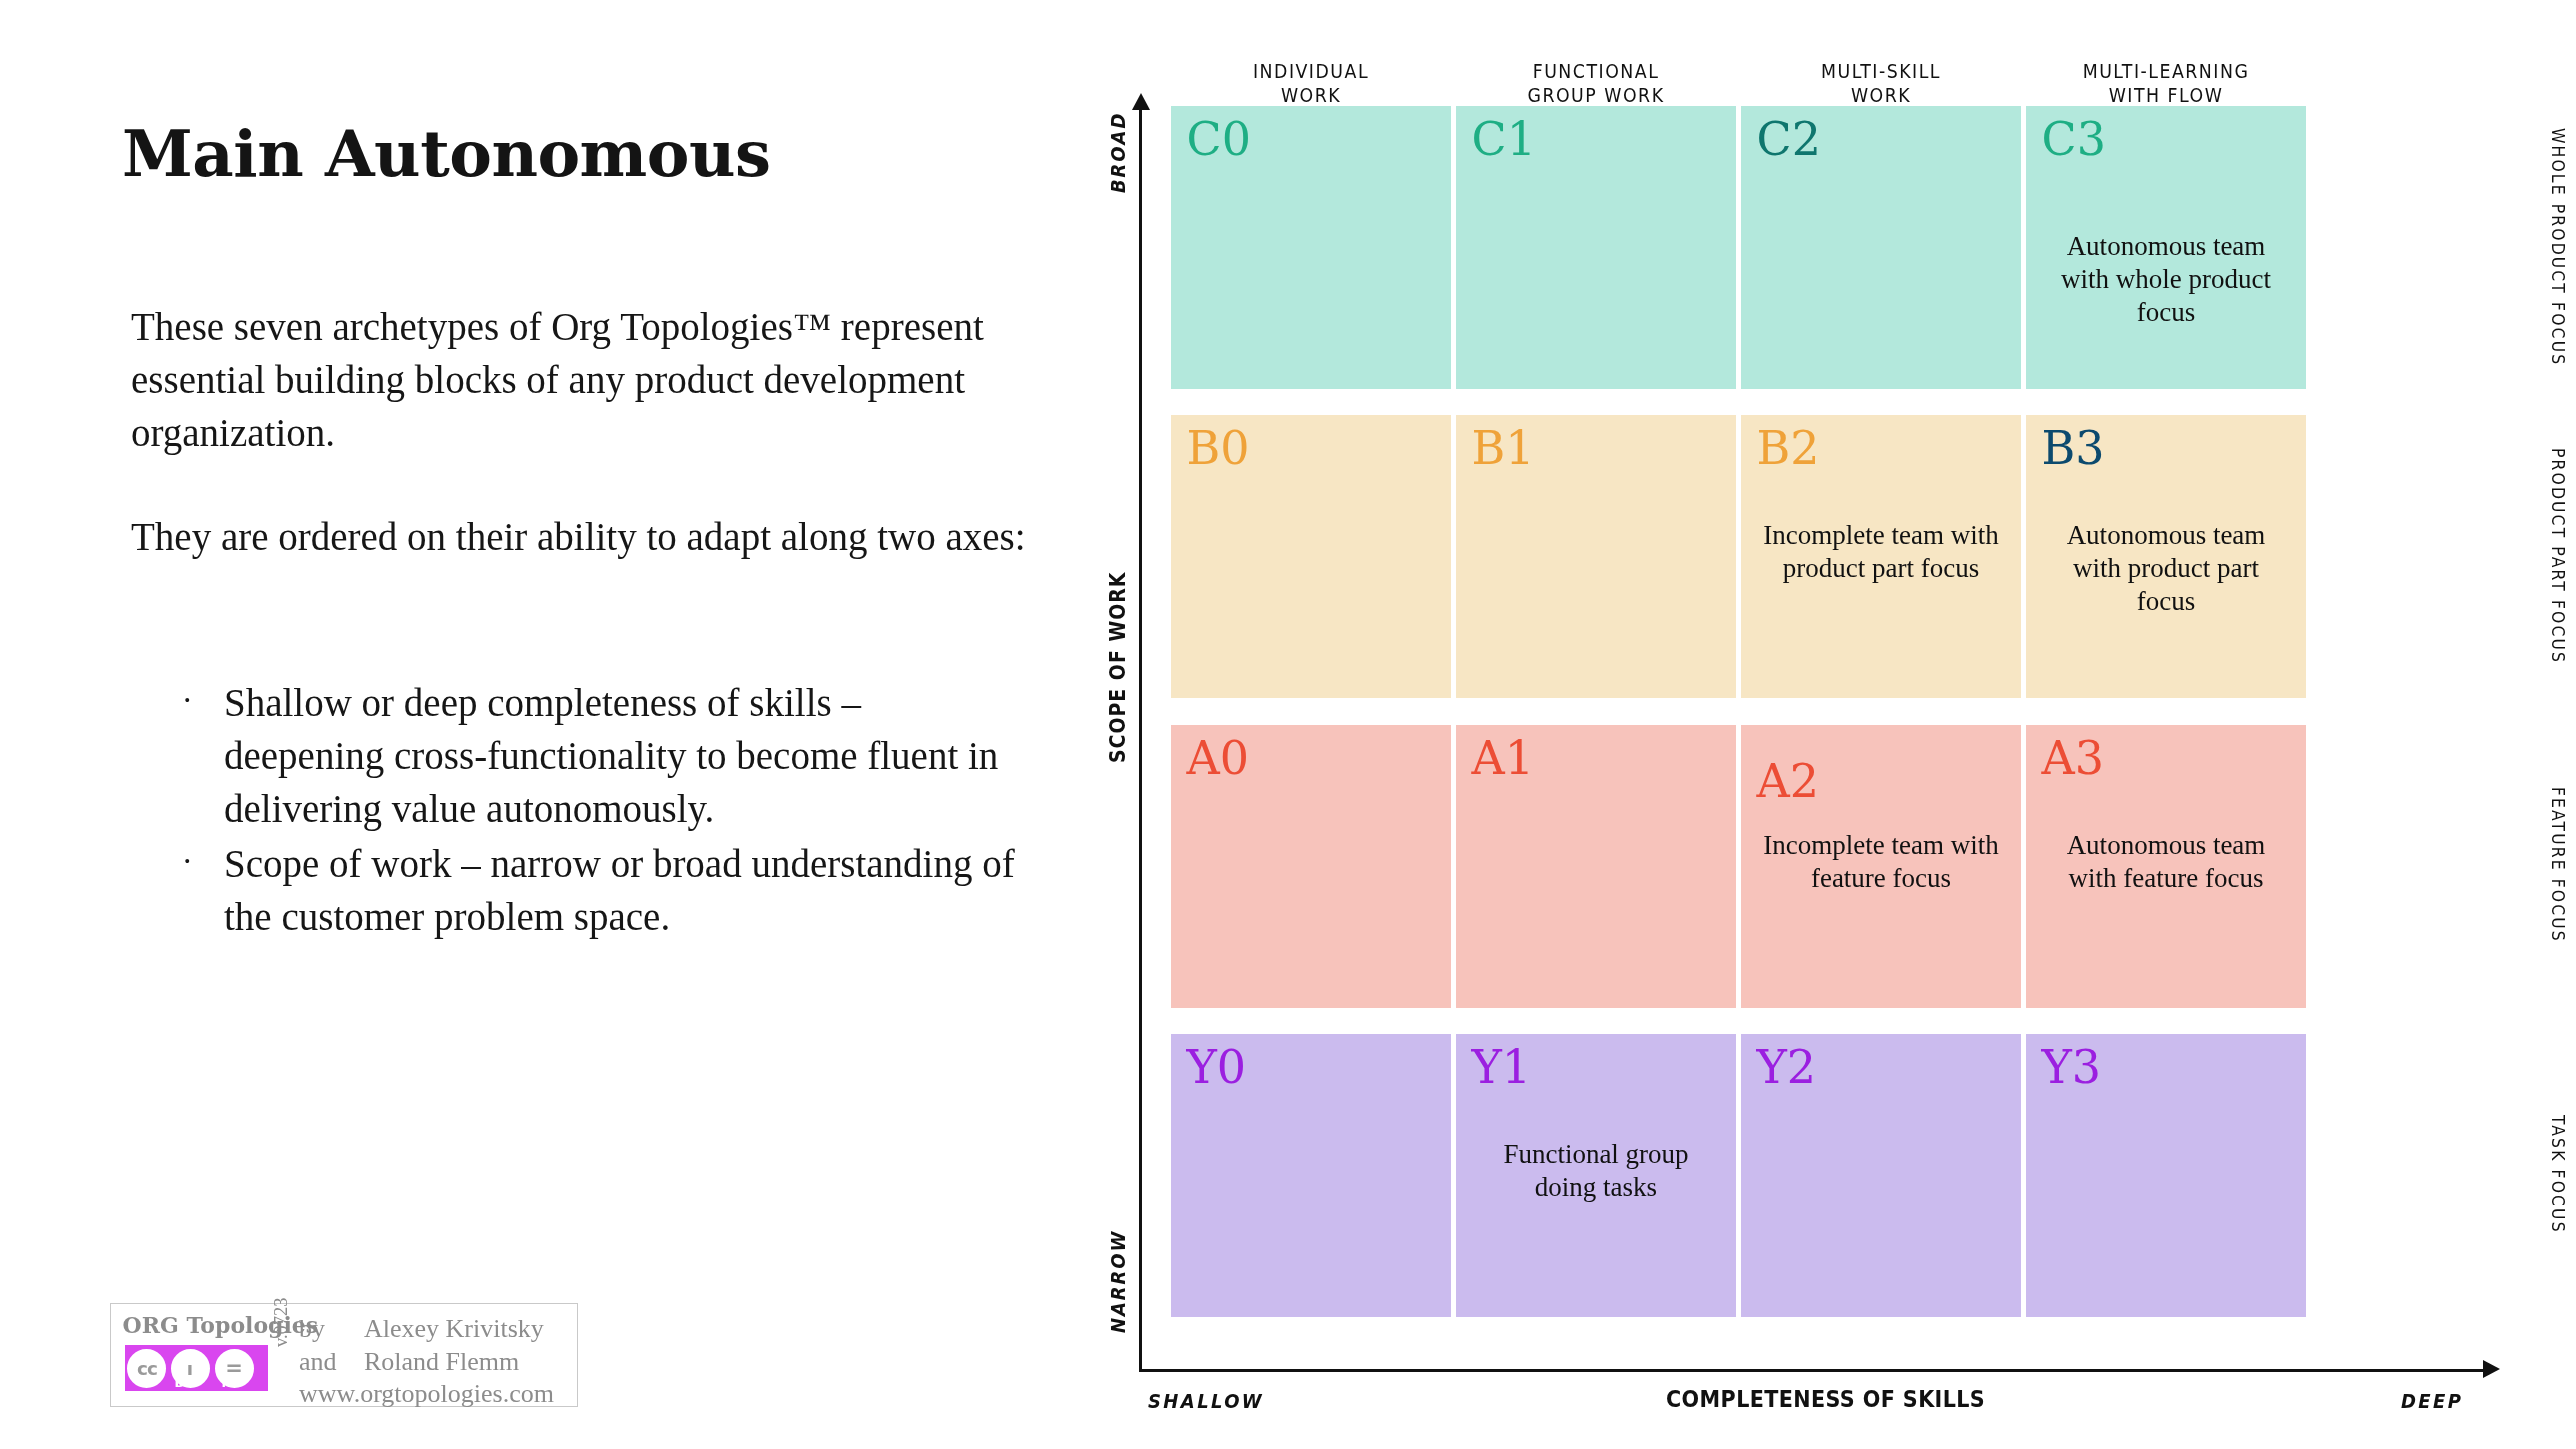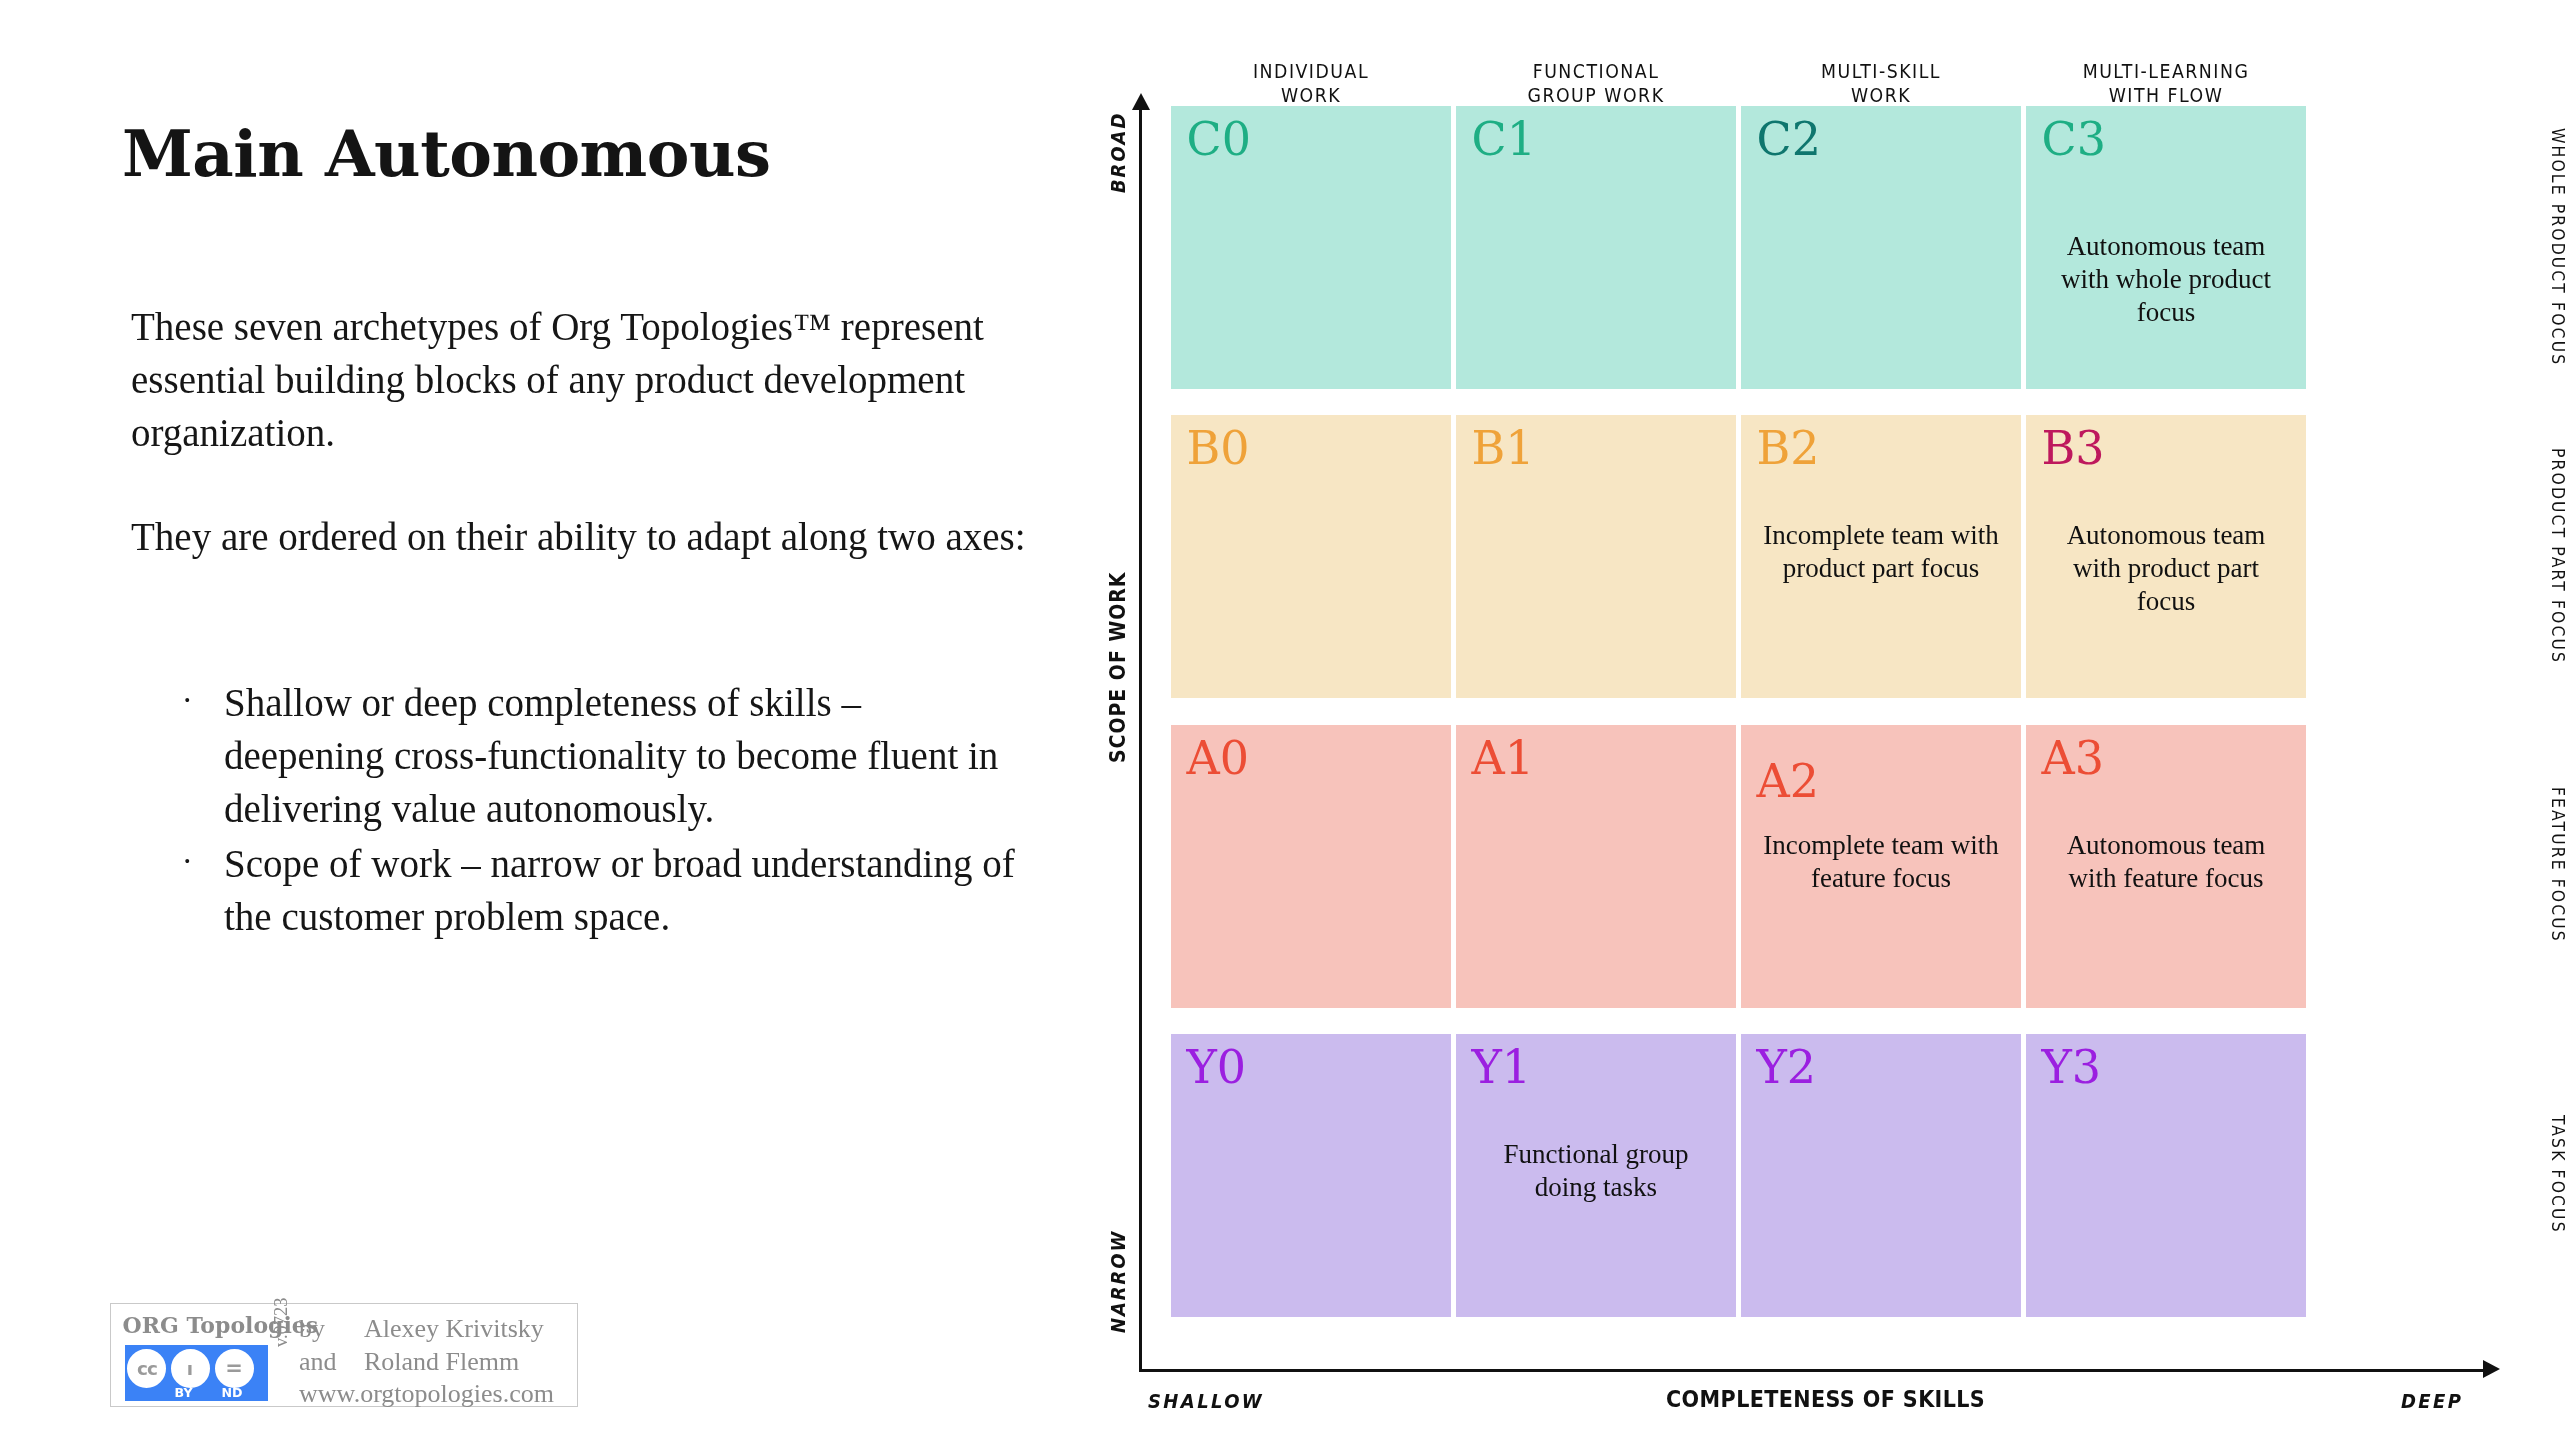--- a/index.html
+++ b/index.html
@@ -44,22 +44,22 @@
     width:468px;height:104px;
     border:1.9px solid #c9c9c9;background:#fff;
     box-sizing:border-box;
   }
   #badge-brand{
     position:absolute;left:11.6px;top:7.7px;
     font-family:"DejaVu Serif",serif;font-weight:bold;
     font-size:22px;color:#8c8c8c;white-space:nowrap;
   }
   #cc-mark{
-    position:absolute;left:13.5px;top:41px;width:143px;height:56px;
-    background:#3b82f6;
+    position:absolute;left:13.5px;top:41px;width:143px;height:46px;
+    background:#d946ef;
   }
   #cc-mark .cc-circle{
     position:absolute;top:3.9px;width:39px;height:39px;border-radius:50%;
     border:3.4px solid #ffffff;box-sizing:border-box;background:#ffffff;
     display:flex;align-items:center;justify-content:center;
     color:#9a9a9a;font-family:"DejaVu Sans",sans-serif;font-weight:bold;
   }
   #cc-c1{left:2.9px;font-size:18.4px;letter-spacing:-1px;}
   #cc-c2{left:46px;font-size:18.4px;}
   #cc-c3{left:90px;font-size:21px;}
@@ -268,21 +268,21 @@
       </div>
       <div class="cell" style="left: 364px; top: 415px; background: rgb(247, 230, 196);">
         <div class="code" style="color: rgb(239, 162, 57);">B1</div>
       </div>
       <div class="cell" style="left: 649px; top: 415px; background: rgb(247, 230, 196);">
         <div class="code" style="color: rgb(239, 162, 57);">B2</div>
         <div class="desc" style="white-space: pre-line;">Incomplete team with
 product part focus</div>
       </div>
       <div class="cell" style="left: 934px; top: 415px; background: rgb(247, 230, 196);">
-        <div class="code" style="color: #be185d;">B3</div>
+        <div class="code" style="color: #0c4a6e;">B3</div>
         <div class="desc" style="white-space: normal;">Autonomous team with product part focus</div>
       </div>
       <div class="cell" style="left: 79px; top: 725px; background: rgb(247, 195, 187);">
         <div class="code" style="color: rgb(236, 77, 53);">A0</div>
       </div>
       <div class="cell" style="left: 364px; top: 725px; background: rgb(247, 195, 187);">
         <div class="code" style="color: rgb(236, 77, 53);">A1</div>
       </div>
       <div class="cell" style="left: 649px; top: 725px; background: rgb(247, 195, 187);">
         <div class="code" style="color: rgb(236, 77, 53); margin-top: 23px;">A2</div>

